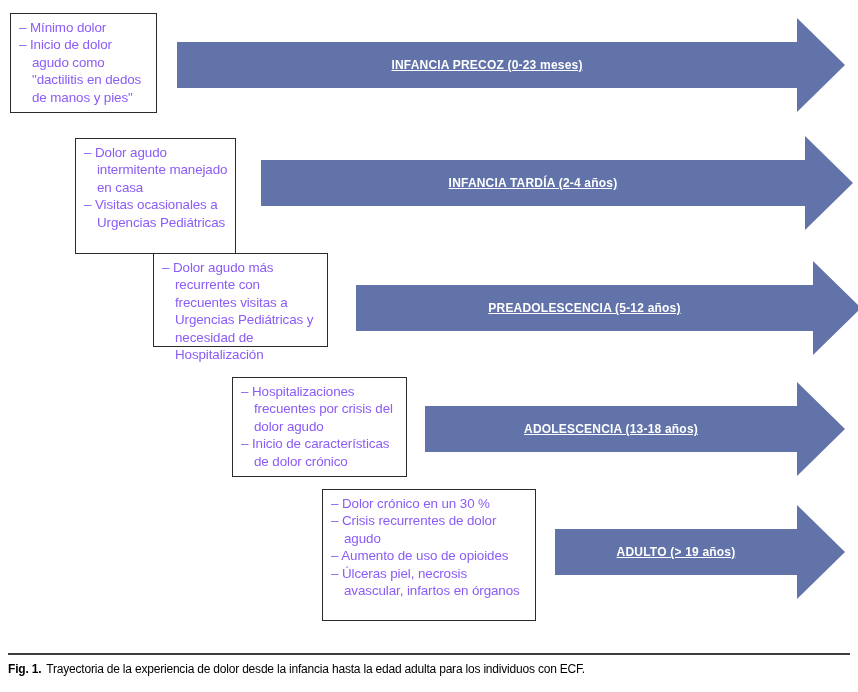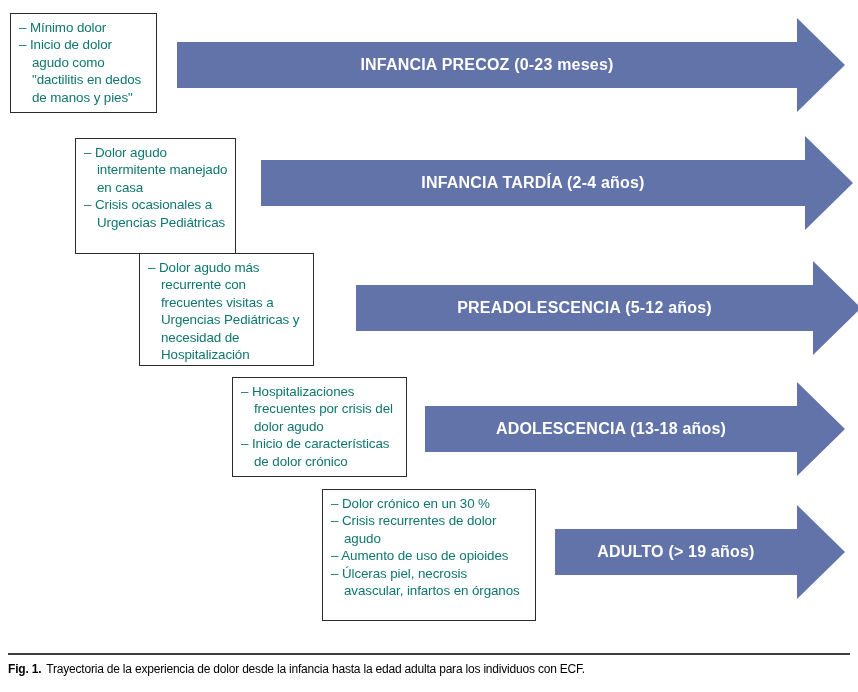--- a/index.html
+++ b/index.html
@@ -15,21 +15,21 @@
     background: #ffffff;
     overflow: hidden;
   }
   
   .note-box {
     position: absolute;
     box-sizing: border-box;
     border: 1.4px solid #2b2b2b;
     background: #ffffff;
     padding: 5px 7px 4px 8px;
-    color: #0f766e;
+    color: #8b5cf6;
     font-size: 13.4px;
     line-height: 17.4px;
     letter-spacing: -0.1px;
   }
   .bullet {
     padding-left: 13px;
     text-indent: -13px;
   }
   
   .arrow {
@@ -49,29 +49,30 @@
   .arrow-label {
     position: absolute;
     left: 0;
     right: 48px;
     top: 0;
     bottom: 0;
     display: flex;
     align-items: center;
     justify-content: center;
     color: var(--arrow-text-color, #ffffff);
-    font-size: 16px;
+    font-size: 12px;
     font-weight: bold;
     letter-spacing: 0.2px;
     white-space: nowrap;
+    text-decoration: underline;
   }
   
   .box-1   { left: 10px;  top: 13px;  width: 147px; height: 100px; }
   .box-2   { left: 75px;  top: 122px; width: 161px; height: 116px; margin-top: 16px; }
-  .box-3   { left: 139px; top: 253px; width: 175px; height: 113px; }
+  .box-3   { left: 153px; top: 253px; width: 175px; height: 94px; }
   .box-4   { left: 232px; top: 377px; width: 175px; height: 100px; }
   .box-5   { left: 322px; top: 489px; width: 214px; height: 132px; }
   .arrow-1 { left: 177px; top: 18px;  width: 668px; }
   .arrow-2 { left: 253px; top: 136px; width: 592px; margin-left: 8px; }
   .arrow-3 { left: 356px; top: 261px; width: 505px; }
   .arrow-4 { left: 425px; top: 382px; width: 420px; }
   .arrow-5 { left: 555px; top: 505px; width: 290px; }
   
   .caption-rule {
     position: absolute;
@@ -104,21 +105,21 @@
   <div class="note-box box-1">
       <div class="bullet">– Mínimo dolor</div>
       <div class="bullet">– Inicio de dolor agudo como "dactilitis en dedos de manos y pies"</div>
     </div>
   <div class="arrow arrow-1">
     <span class="arrow-label">INFANCIA PRECOZ (0-23 meses)</span>
   </div>
 
   <div class="note-box box-2">
       <div class="bullet">– Dolor agudo intermitente manejado en casa</div>
-      <div class="bullet">– Crisis ocasionales a Urgencias Pediátricas</div>
+      <div class="bullet">– Visitas ocasionales a Urgencias Pediátricas</div>
     </div>
   <div class="arrow arrow-2">
     <span class="arrow-label">INFANCIA TARDÍA (2-4 años)</span>
   </div>
 
   <div class="note-box box-3">
       <div class="bullet">– Dolor agudo más recurrente con frecuentes visitas a Urgencias Pediátricas y necesidad de Hospitalización</div>
     </div>
   <div class="arrow arrow-3">
     <span class="arrow-label">PREADOLESCENCIA (5-12 años)</span>

